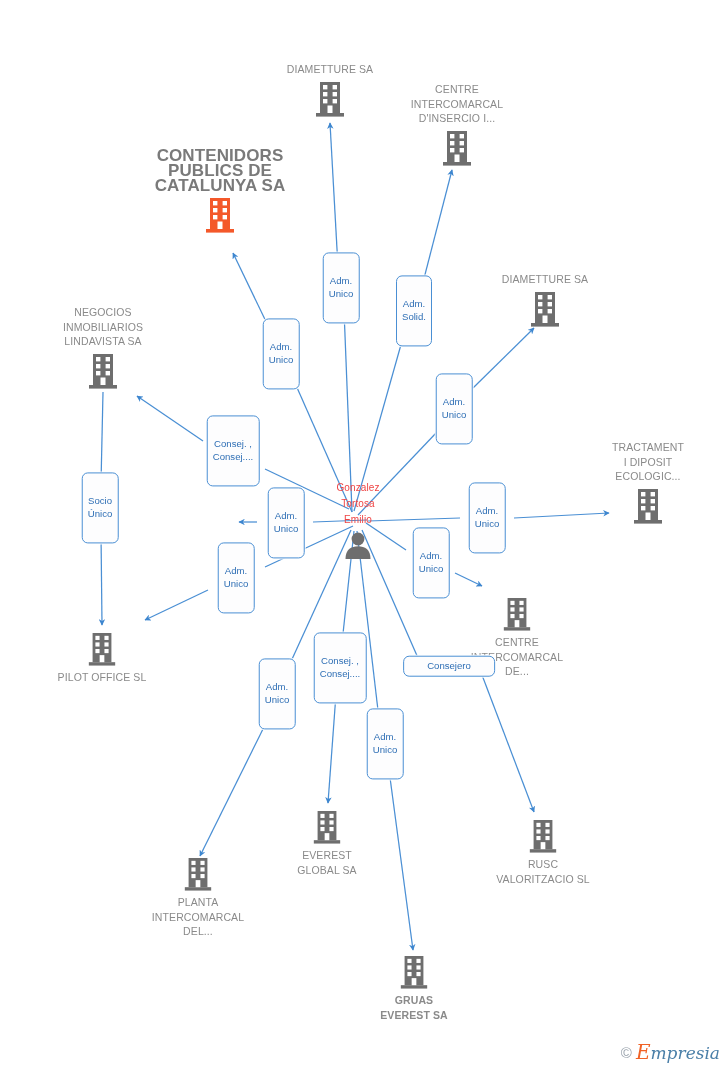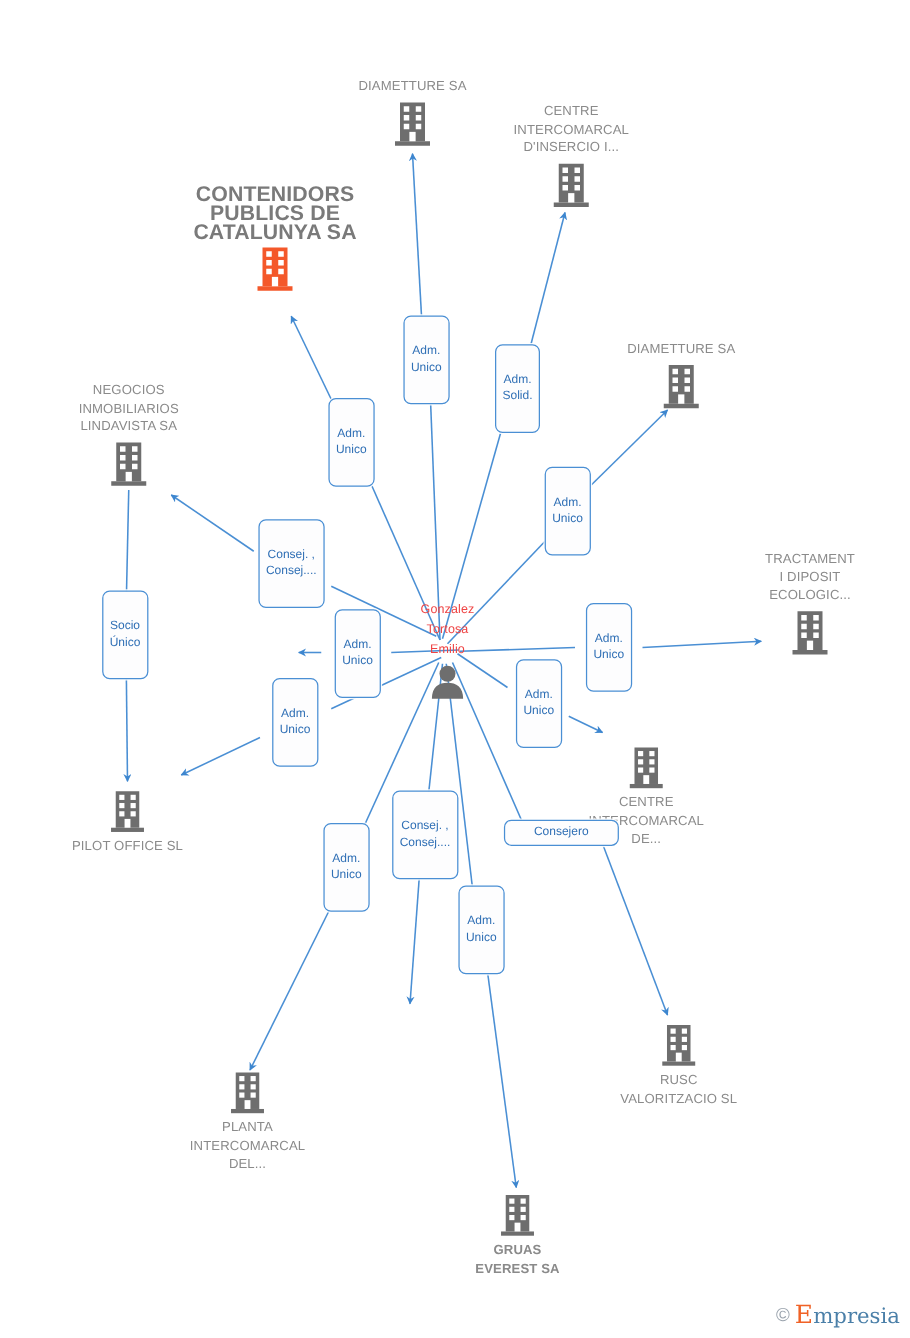--- a/index.html
+++ b/index.html
@@ -90,20 +90,21 @@
     gap: 4px;
     z-index: 8;
   }
   #watermark .copy {
     color: #9aa3ad;
     font-size: 15px;
     line-height: 15px;
   }
   #watermark .brand {
     font-family: "DejaVu Serif", serif;
+    font-style: italic;
     font-size: 17px;
     color: #4a7fa8;
     line-height: 18px;
   }
   #watermark .brand .e {
     color: #f06226;
     font-size: 20px;
   }
 </style>
 </head>
@@ -331,20 +332,39 @@
           <rect x="19.6" y="13" width="4.4" height="4.4"></rect>
           <rect x="10" y="20" width="4.4" height="4.4"></rect>
           <rect x="19.6" y="20" width="4.4" height="4.4"></rect>
           <rect x="14.5" y="26.5" width="5" height="7.5"></rect>
         </g>
       </svg>
     </span>
     <span class="cap">PILOT OFFICE SL</span>
   </div>
 
+  <div class="node label-below" style="left:327px; top:808px;">
+    <span class="glyph">
+      <svg width="32" height="38" viewBox="0 0 34 40">
+        <rect x="7" y="3" width="20" height="31" fill="#6e6e6e"></rect>
+        <rect x="3" y="34" width="28" height="3.6" fill="#6e6e6e"></rect>
+        <g fill="#ffffff">
+          <rect x="10" y="6" width="4.4" height="4.4"></rect>
+          <rect x="19.6" y="6" width="4.4" height="4.4"></rect>
+          <rect x="10" y="13" width="4.4" height="4.4"></rect>
+          <rect x="19.6" y="13" width="4.4" height="4.4"></rect>
+          <rect x="10" y="20" width="4.4" height="4.4"></rect>
+          <rect x="19.6" y="20" width="4.4" height="4.4"></rect>
+          <rect x="14.5" y="26.5" width="5" height="7.5"></rect>
+        </g>
+      </svg>
+    </span>
+    <span class="cap">EVEREST
+GLOBAL SA</span>
+  </div>
 
   <div class="node label-below" style="left:543px; top:817px;">
     <span class="glyph">
       <svg width="32" height="38" viewBox="0 0 34 40">
         <rect x="7" y="3" width="20" height="31" fill="#6e6e6e"></rect>
         <rect x="3" y="34" width="28" height="3.6" fill="#6e6e6e"></rect>
         <g fill="#ffffff">
           <rect x="10" y="6" width="4.4" height="4.4"></rect>
           <rect x="19.6" y="6" width="4.4" height="4.4"></rect>
           <rect x="10" y="13" width="4.4" height="4.4"></rect>

